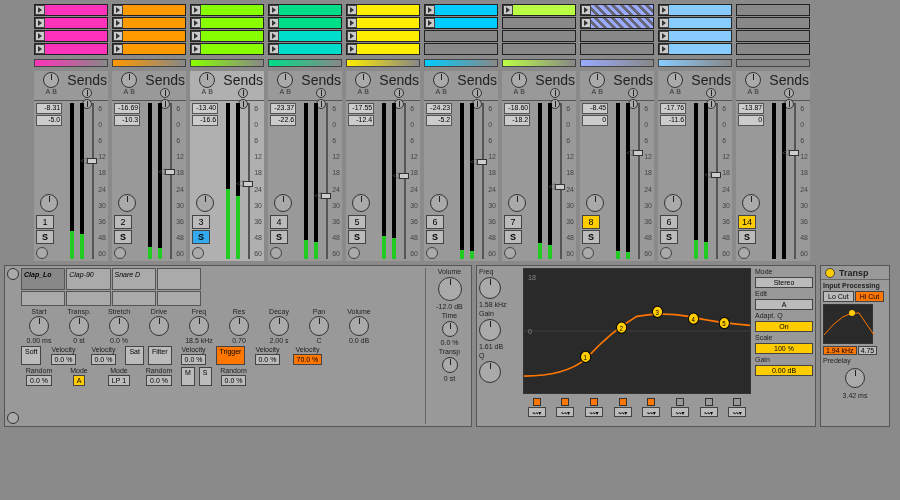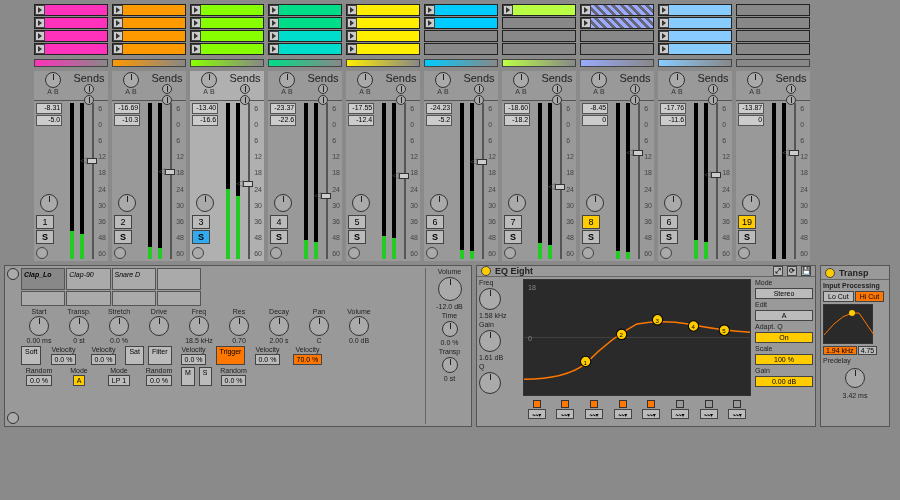--- a/index.html
+++ b/index.html
@@ -18,21 +18,21 @@
   
   .xfade-row { display: flex; padding: 4px 4px 0 34px; gap: 4px; }
   .xfade { width: 74px; height: 8px; border: 1px solid #444; background: #999; position: relative; overflow: hidden; }
   
   
   .mixer-row { display: flex; padding: 4px 4px 0 34px; gap: 4px; }
   .strip { width: 74px; background: #999; display: flex; flex-direction: column; }
   .sends-area { display: flex; height: 30px; border-bottom: 1px solid #555; padding: 1px; }
   .knob { width: 16px; height: 16px; border: 1px solid #333; border-radius: 50%; background: #aaa; position: relative; }
   .knob::after { content: ''; position: absolute; width: 1px; height: 6px; background: #222; left: 50%; top: 1px; transform-origin: bottom; }
-  .sends-label { font-size: 11px; color: #222; }
+  .sends-label { font-size: 14px; color: #222; }
   .sends-knobs { display: flex; flex-direction: column; gap: 1px; justify-content: center; }
   .sends-col { flex: 1; display: flex; flex-direction: column; align-items: center; }
   .ab { font-size: 7px; color: #333; display: flex; gap: 2px; }
   
   .meter-block { display: flex; height: 160px; padding: 2px; gap: 2px; }
   .readouts { display: flex; flex-direction: column; gap: 1px; width: 30px; }
   .ro { background: #ccc; border: 1px solid #555; font-size: 7px; text-align: right; padding: 0 1px; height: 11px; }
   .spacer { flex: 1; }
   .num-btn { background: #bbb; border: 1px solid #444; width: 18px; height: 14px; font-size: 9px; text-align: center; line-height: 12px; }
   .num-btn.active { background: #ffcc00; }
@@ -843,21 +843,21 @@
             <span class="knob" style="width:10px;height:10px"></span>
           </div>
         </div>
       </div>
       <div class="meter-block">
         <div class="readouts">
           <span class="ro">-13.87</span>
           <span class="ro">0</span>
           <div class="spacer"></div>
           <span class="knob" style="width:18px;height:18px;margin:2px auto"></span>
-          <span class="num-btn active">19</span>
+          <span class="num-btn active">14</span>
           <span class="solo-btn ">S</span>
           <span class="rec"></span>
         </div>
         <div class="fader-area">
           <div class="meter">
             <div class="meter-fill" style="height:0%"></div>
           </div>
           <div class="meter">
             <div class="meter-fill" style="height:0%"></div>
           </div>
@@ -1006,28 +1006,20 @@
         <span class="knob"></span>
         <span class="param-val">0.0 %</span>
         <span class="param-label">Transp</span>
         <span class="knob"></span>
         <span class="param-val">0 st</span>
       </div>
     </div>
   </div>
 
   <div class="device" style="width:340px">
-    <div class="dev-title">
-      <span class="pwr"></span>
-      <span>EQ Eight</span>
-      <span style="flex:1"></span>
-      <span class="icon-btn">⤢</span>
-      <span class="icon-btn">⟳</span>
-      <span class="icon-btn">💾</span>
-    </div>
     <div class="eq-body">
       <div class="eq-left">
         <span class="param-label">Freq</span>
         <span class="knob" style="width:22px;height:22px"></span>
         <span class="param-val">1.58 kHz</span>
         <span class="param-label">Gain</span>
         <span class="knob" style="width:22px;height:22px"></span>
         <span class="param-val">1.61 dB</span>
         <span class="param-label">Q</span>
         <span class="knob" style="width:22px;height:22px"></span>

